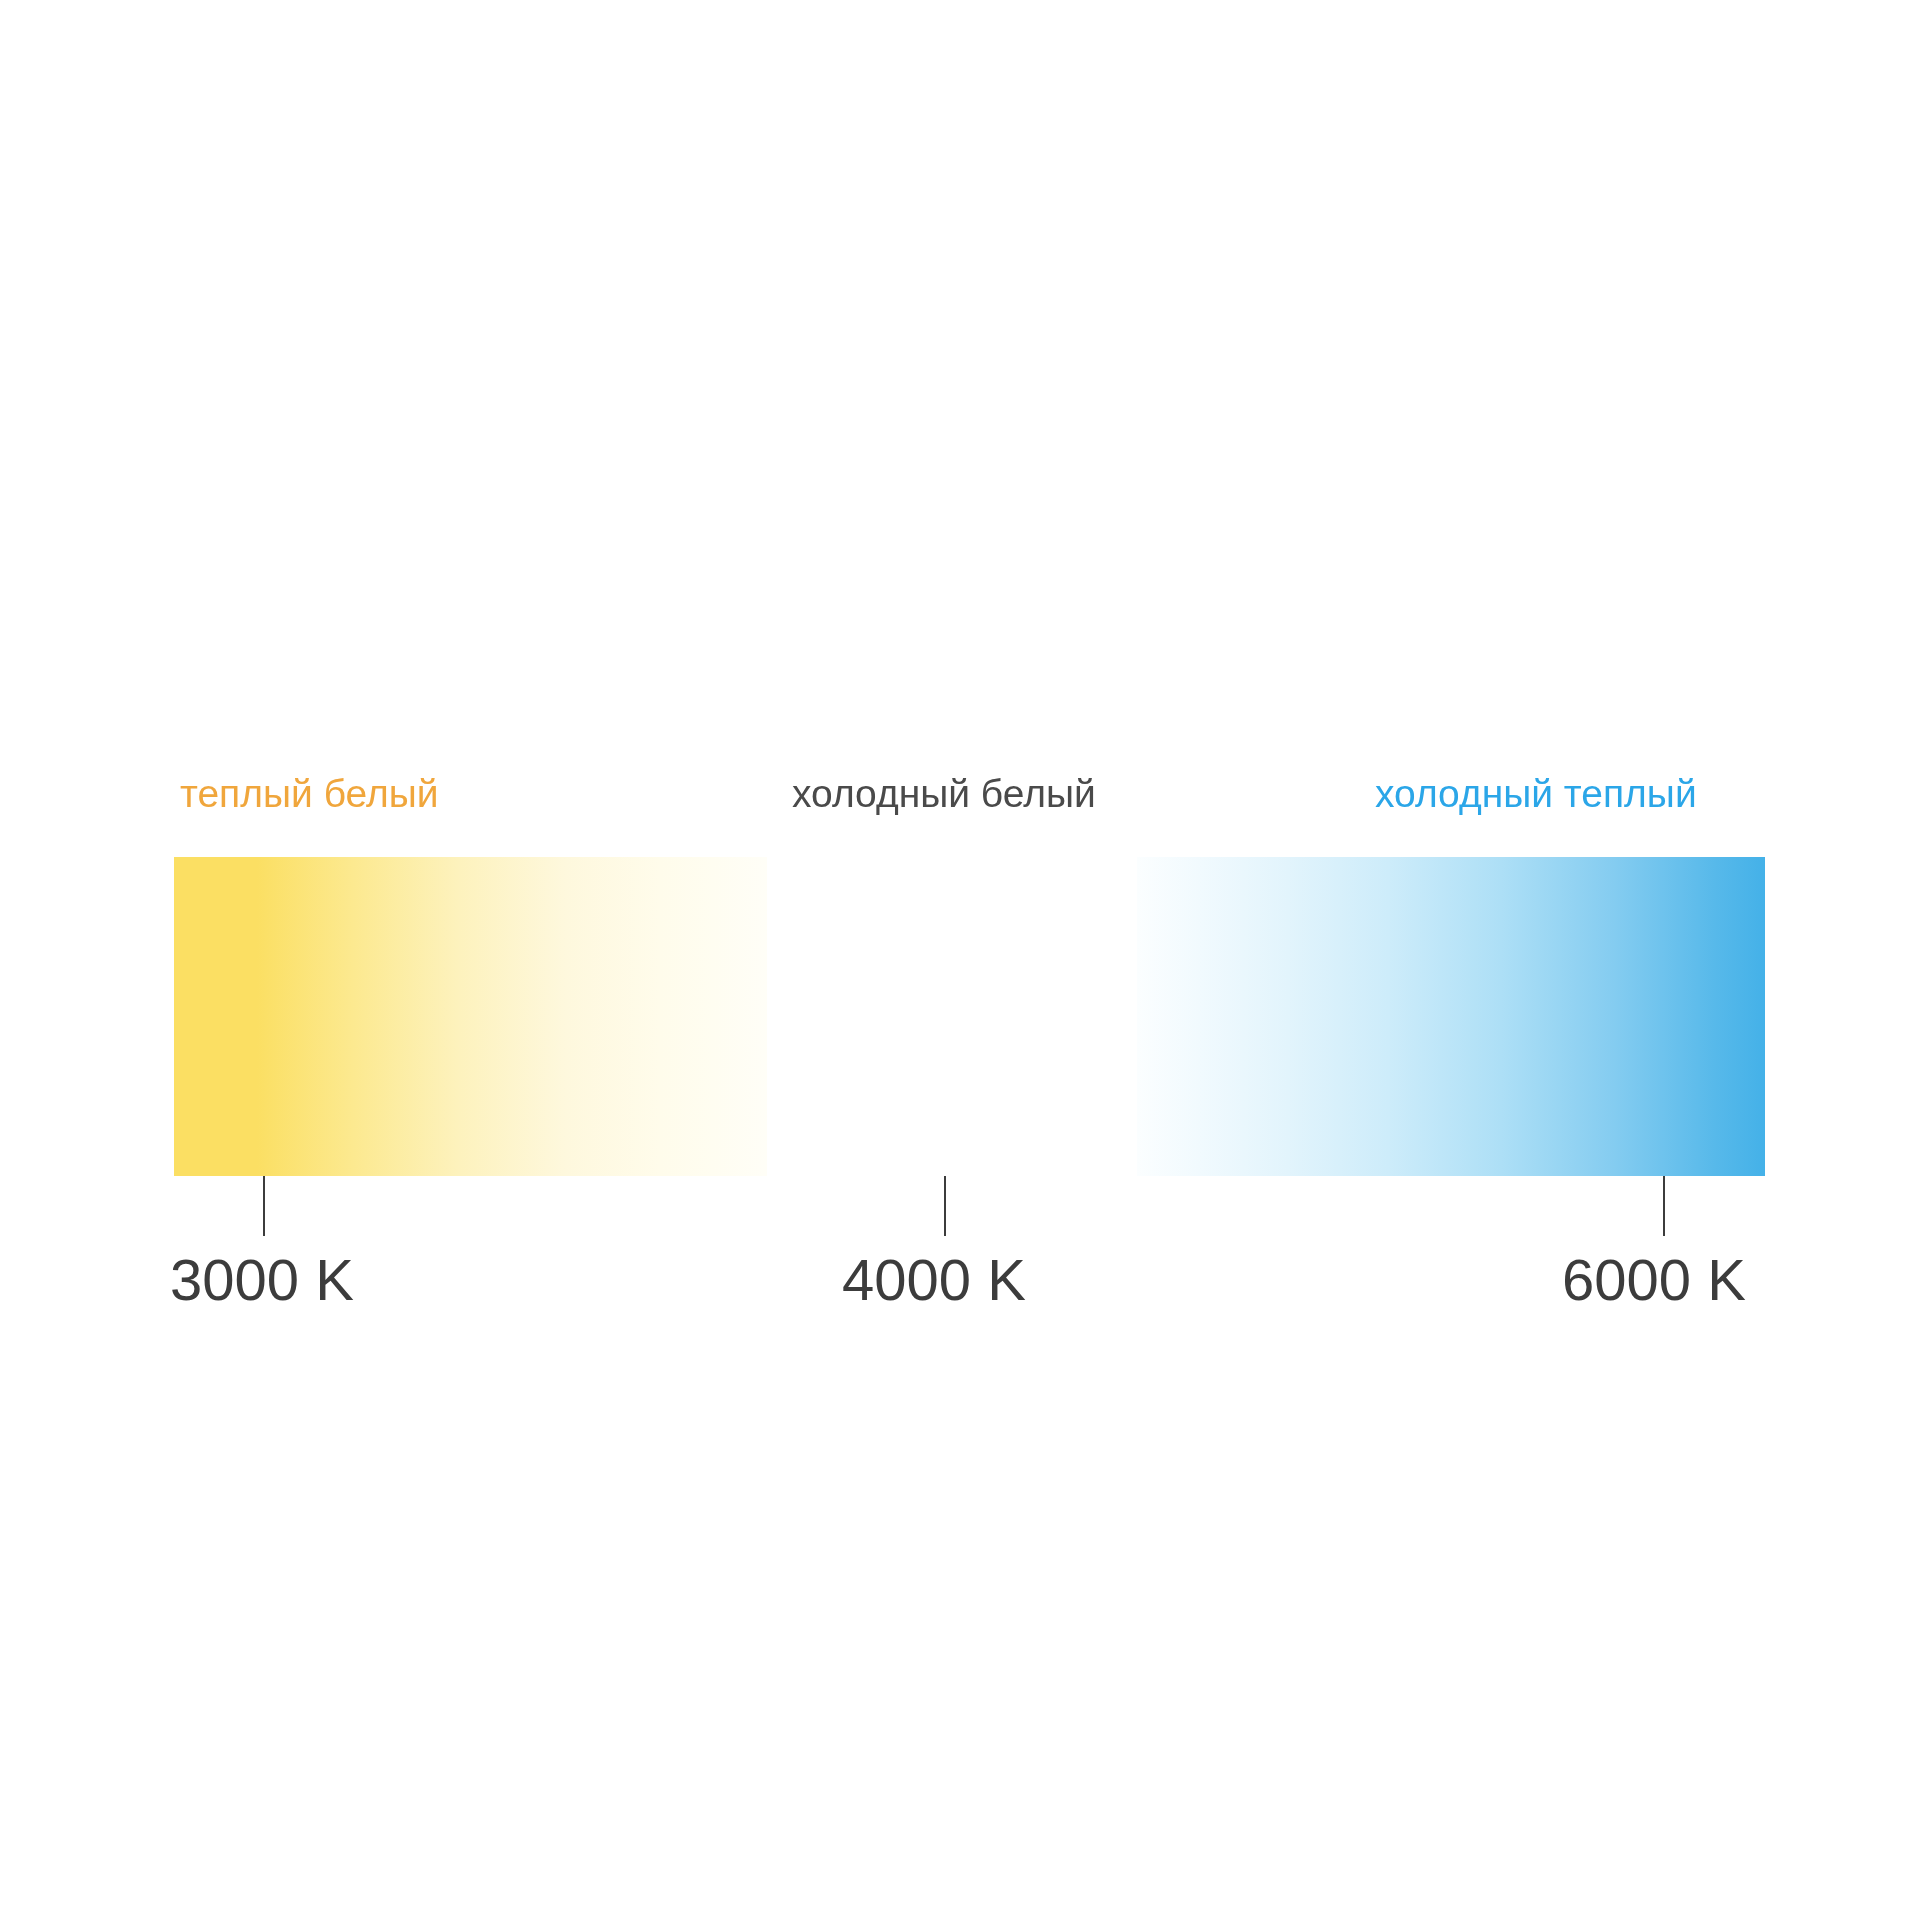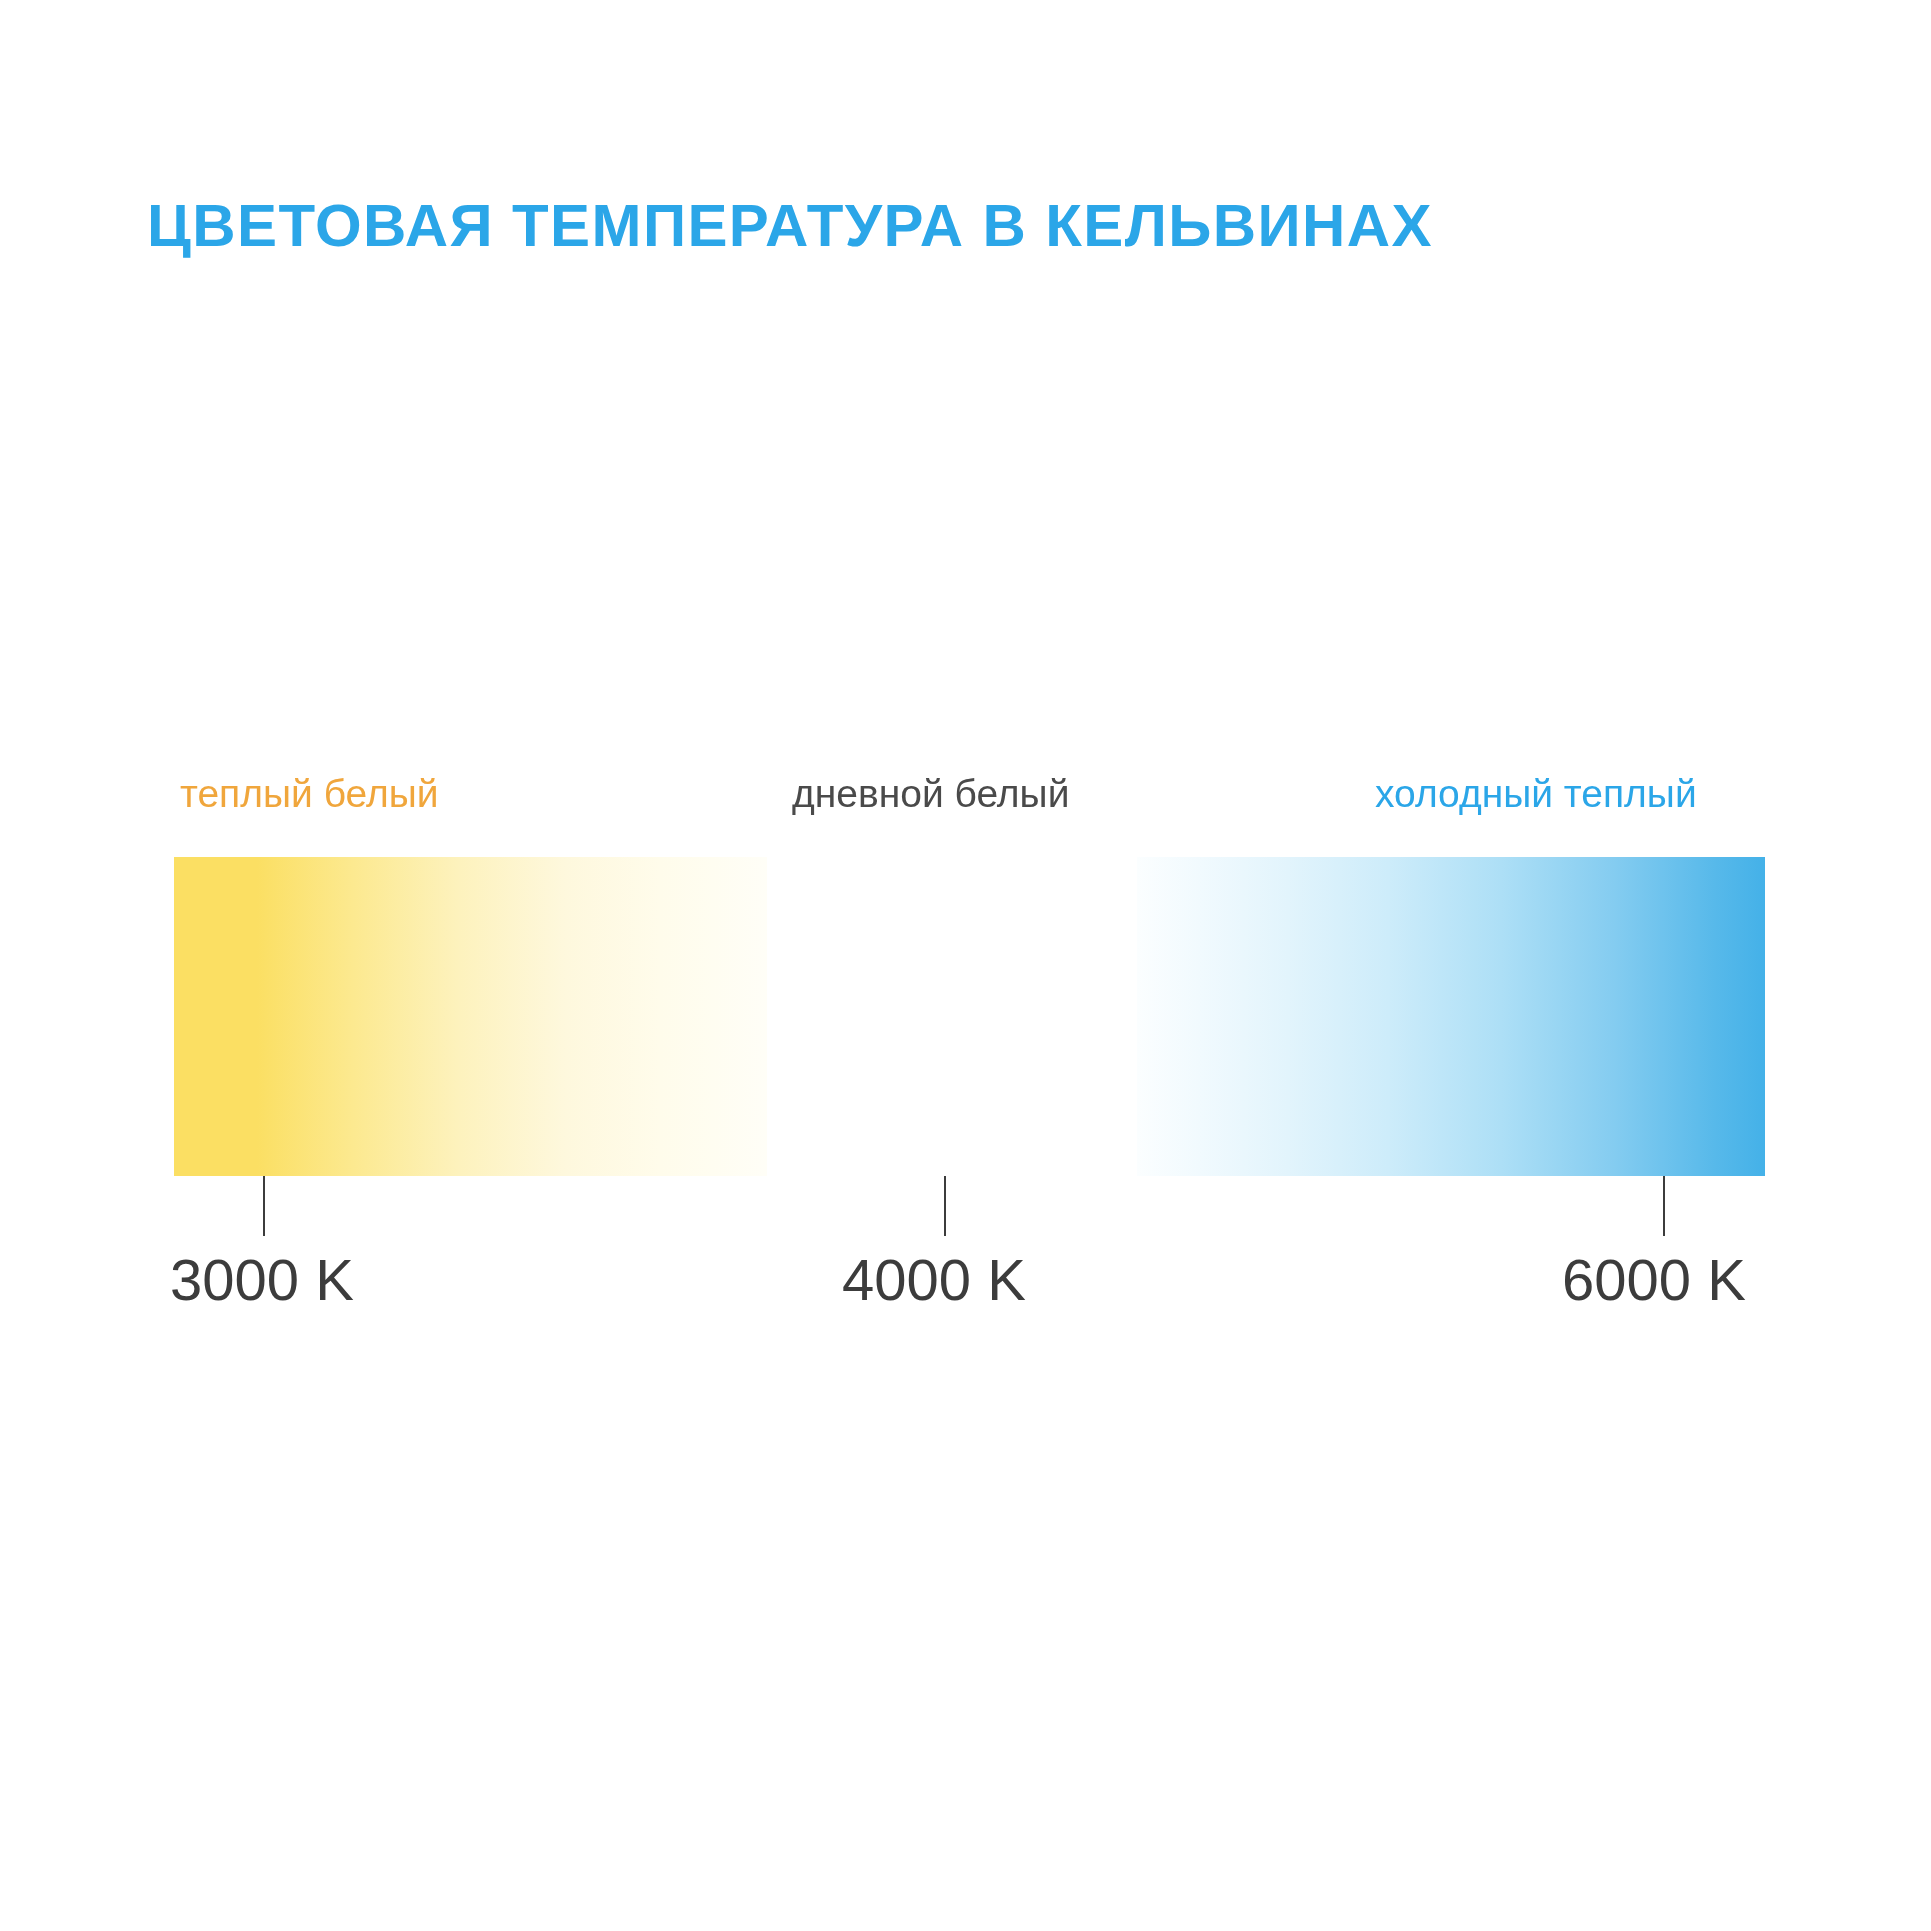--- a/index.html
+++ b/index.html
@@ -90,26 +90,25 @@
   }
   .tv-warm { left: 170px; }
   .tv-day  { left: 842px; }
   .tv-cool { left: 1562px; text-align: right; }
 </style>
 </head>
 <body>
 
 <div class="page">
 
-  <div class="title">ЦВЕТОВАЯ ТЕМПЕРАТУРА В КЕЛЬВИНАХ</div>
 
   <div class="diagram">
 
     <div class="cat-label cat-warm">теплый белый</div>
-    <div class="cat-label cat-day">дневной белый</div>
+    <div class="cat-label cat-day">холодный белый</div>
     <div class="cat-label cat-cool">холодный теплый</div>
 
     <div class="swatch swatch-warm"></div>
     <div class="swatch swatch-cool"></div>
 
     <div class="tick tick-warm"></div>
     <div class="tick tick-day"></div>
     <div class="tick tick-cool"></div>
 
     <div class="tick-value tv-warm">3000 K</div>

